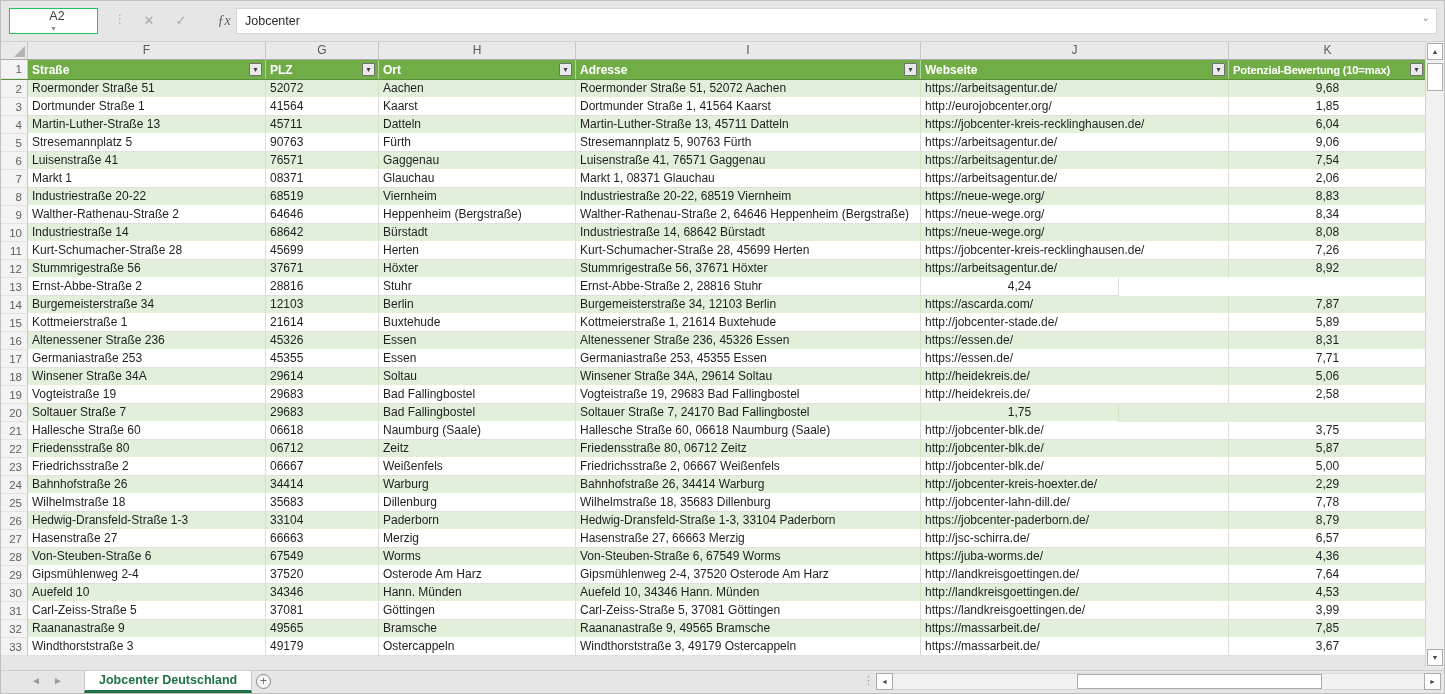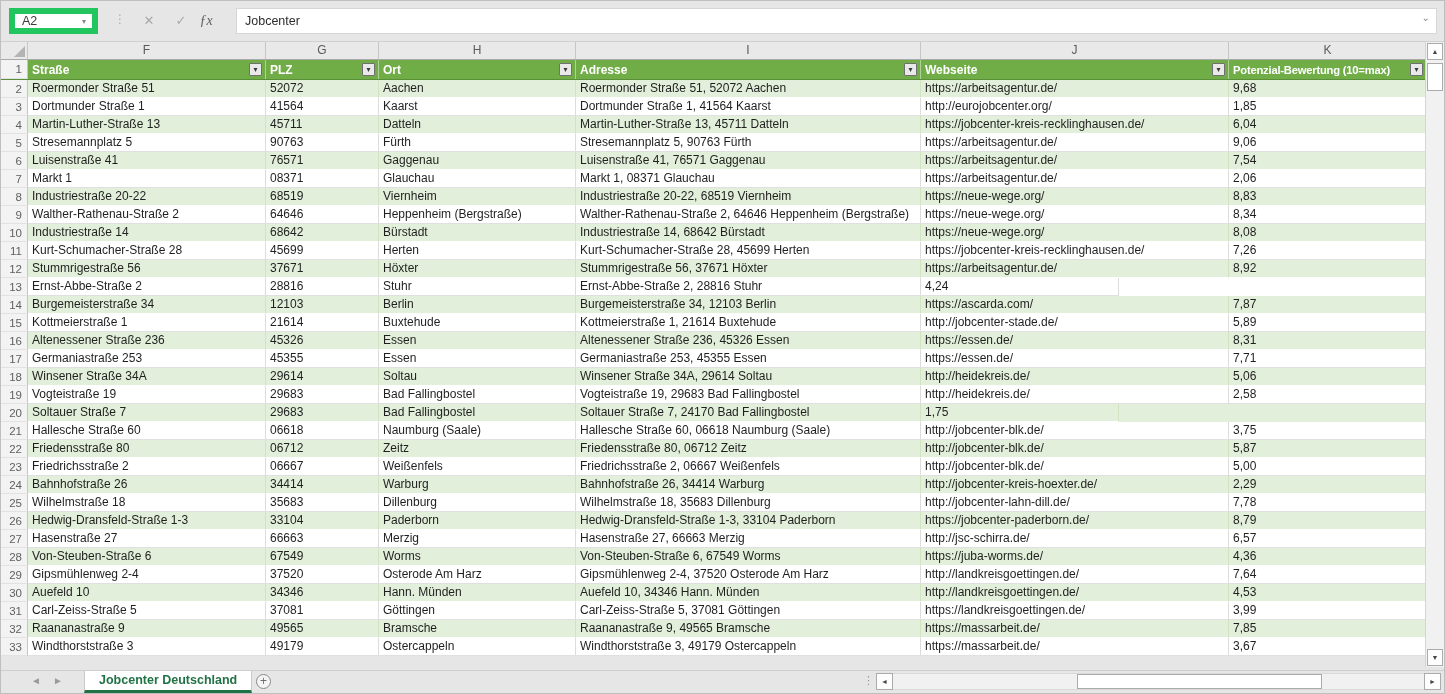--- a/index.html
+++ b/index.html
@@ -4,21 +4,21 @@
 <style>
   html,body{margin:0;padding:0;}
   body{font-family:"Liberation Sans","DejaVu Sans",sans-serif;background:#cfcfcf;}
   .app{position:relative;width:1445px;height:694px;background:#e6e6e6;overflow:hidden;
        border:1px solid #bfbfbf;box-sizing:border-box;}
 
   
   .formula-bar{position:absolute;left:0;top:0;width:100%;height:40px;background:#e6e6e6;
                border-bottom:1px solid #d0d0d0;}
   .name-box{position:absolute;left:8px;top:7px;width:89px;height:26px;background:#fff;
-            border:6px solid #22c55e;box-sizing:border-box;display:flex;align-items:center;}
+            border:1px solid #22c55e;box-sizing:border-box;display:flex;align-items:center;flex-direction:column;}
   .name-box .nb-text{flex:1;padding-left:7px;font-size:12.5px;color:#3b3b3b;}
   .name-box .nb-arrow{width:16px;font-size:8px;color:#8a8a8a;text-align:center;}
   .fb-dots{position:absolute;left:113px;top:11px;color:#b0b0b0;font-size:12px;letter-spacing:-1px;}
   .fb-btn{position:absolute;top:7px;height:26px;line-height:26px;text-align:center;width:30px;
           color:#a9a9a9;font-size:13px;}
   .fb-btn.fx{color:#5f5f5f;font-style:italic;font-family:"Liberation Serif","DejaVu Serif",serif;
              font-size:14px;}
   .formula-input{position:absolute;left:235px;top:7px;right:7px;height:26px;background:#fff;
                  border:1px solid #d6d6d6;box-sizing:border-box;line-height:24px;
                  font-size:12.5px;color:#2d2d2d;padding-left:8px;}
@@ -46,21 +46,21 @@
 
   .drow{display:flex;height:18px;background:#fff;}
   .drow.band{background:#E2EFDA;}
   .rnum{width:27px;box-sizing:border-box;background:#f3f3f3;border-right:1px solid #c6c6c6;
         border-bottom:1px solid #e2e2e2;color:#5f5f5f;font-size:11.5px;line-height:18px;
         text-align:right;padding-right:5px;flex-shrink:0;}
   .dcell{box-sizing:border-box;border-right:1px solid #dcdcdc;border-bottom:1px solid #e0e0e0;
          font-size:12px;color:#1f1f1f;line-height:17px;padding:0 4px;white-space:nowrap;
          overflow:hidden;}
   .drow.band .dcell{border-bottom-color:#ffffff;border-right-color:#d2e3c2;}
-  .dcell.center{}
+  .dcell.center{text-align:center;}
 
   
   .vscroll{position:absolute;top:41px;right:0;width:19px;bottom:26px;background:#f1f1f1;
            border-left:1px solid #d4d4d4;box-sizing:border-box;}
   .vbtn{position:absolute;left:1px;right:1px;height:17px;background:#fdfdfd;border:1px solid #ababab;
         box-sizing:border-box;text-align:center;font-size:7px;line-height:15px;color:#444;}
   .vbtn.up{top:1px;}
   .vbtn.down{bottom:1px;}
   .vthumb{position:absolute;left:1px;right:1px;top:21px;height:28px;background:#fff;
           border:1px solid #ababab;box-sizing:border-box;}
@@ -93,21 +93,21 @@
 <div class="app">
 
   <div class="formula-bar">
     <div class="name-box">
       <span class="nb-text">A2</span>
       <span class="nb-arrow">▾</span>
     </div>
     <div class="fb-dots">⋮</div>
     <div class="fb-btn" style="left:133px;">✕</div>
     <div class="fb-btn" style="left:165px;">✓</div>
-    <div class="fb-btn fx" style="left:190px;">ƒx</div>
+    <div class="fb-btn fx" style="left:208px;">ƒx</div>
     <div class="formula-input">Jobcenter</div>
     <div class="fb-expand">⌄</div>
   </div>
 
   <div class="grid">
     <div class="col-letter-row">
       <div class="corner-cell">
         <div class="corner-tri"></div>
       </div>
 

